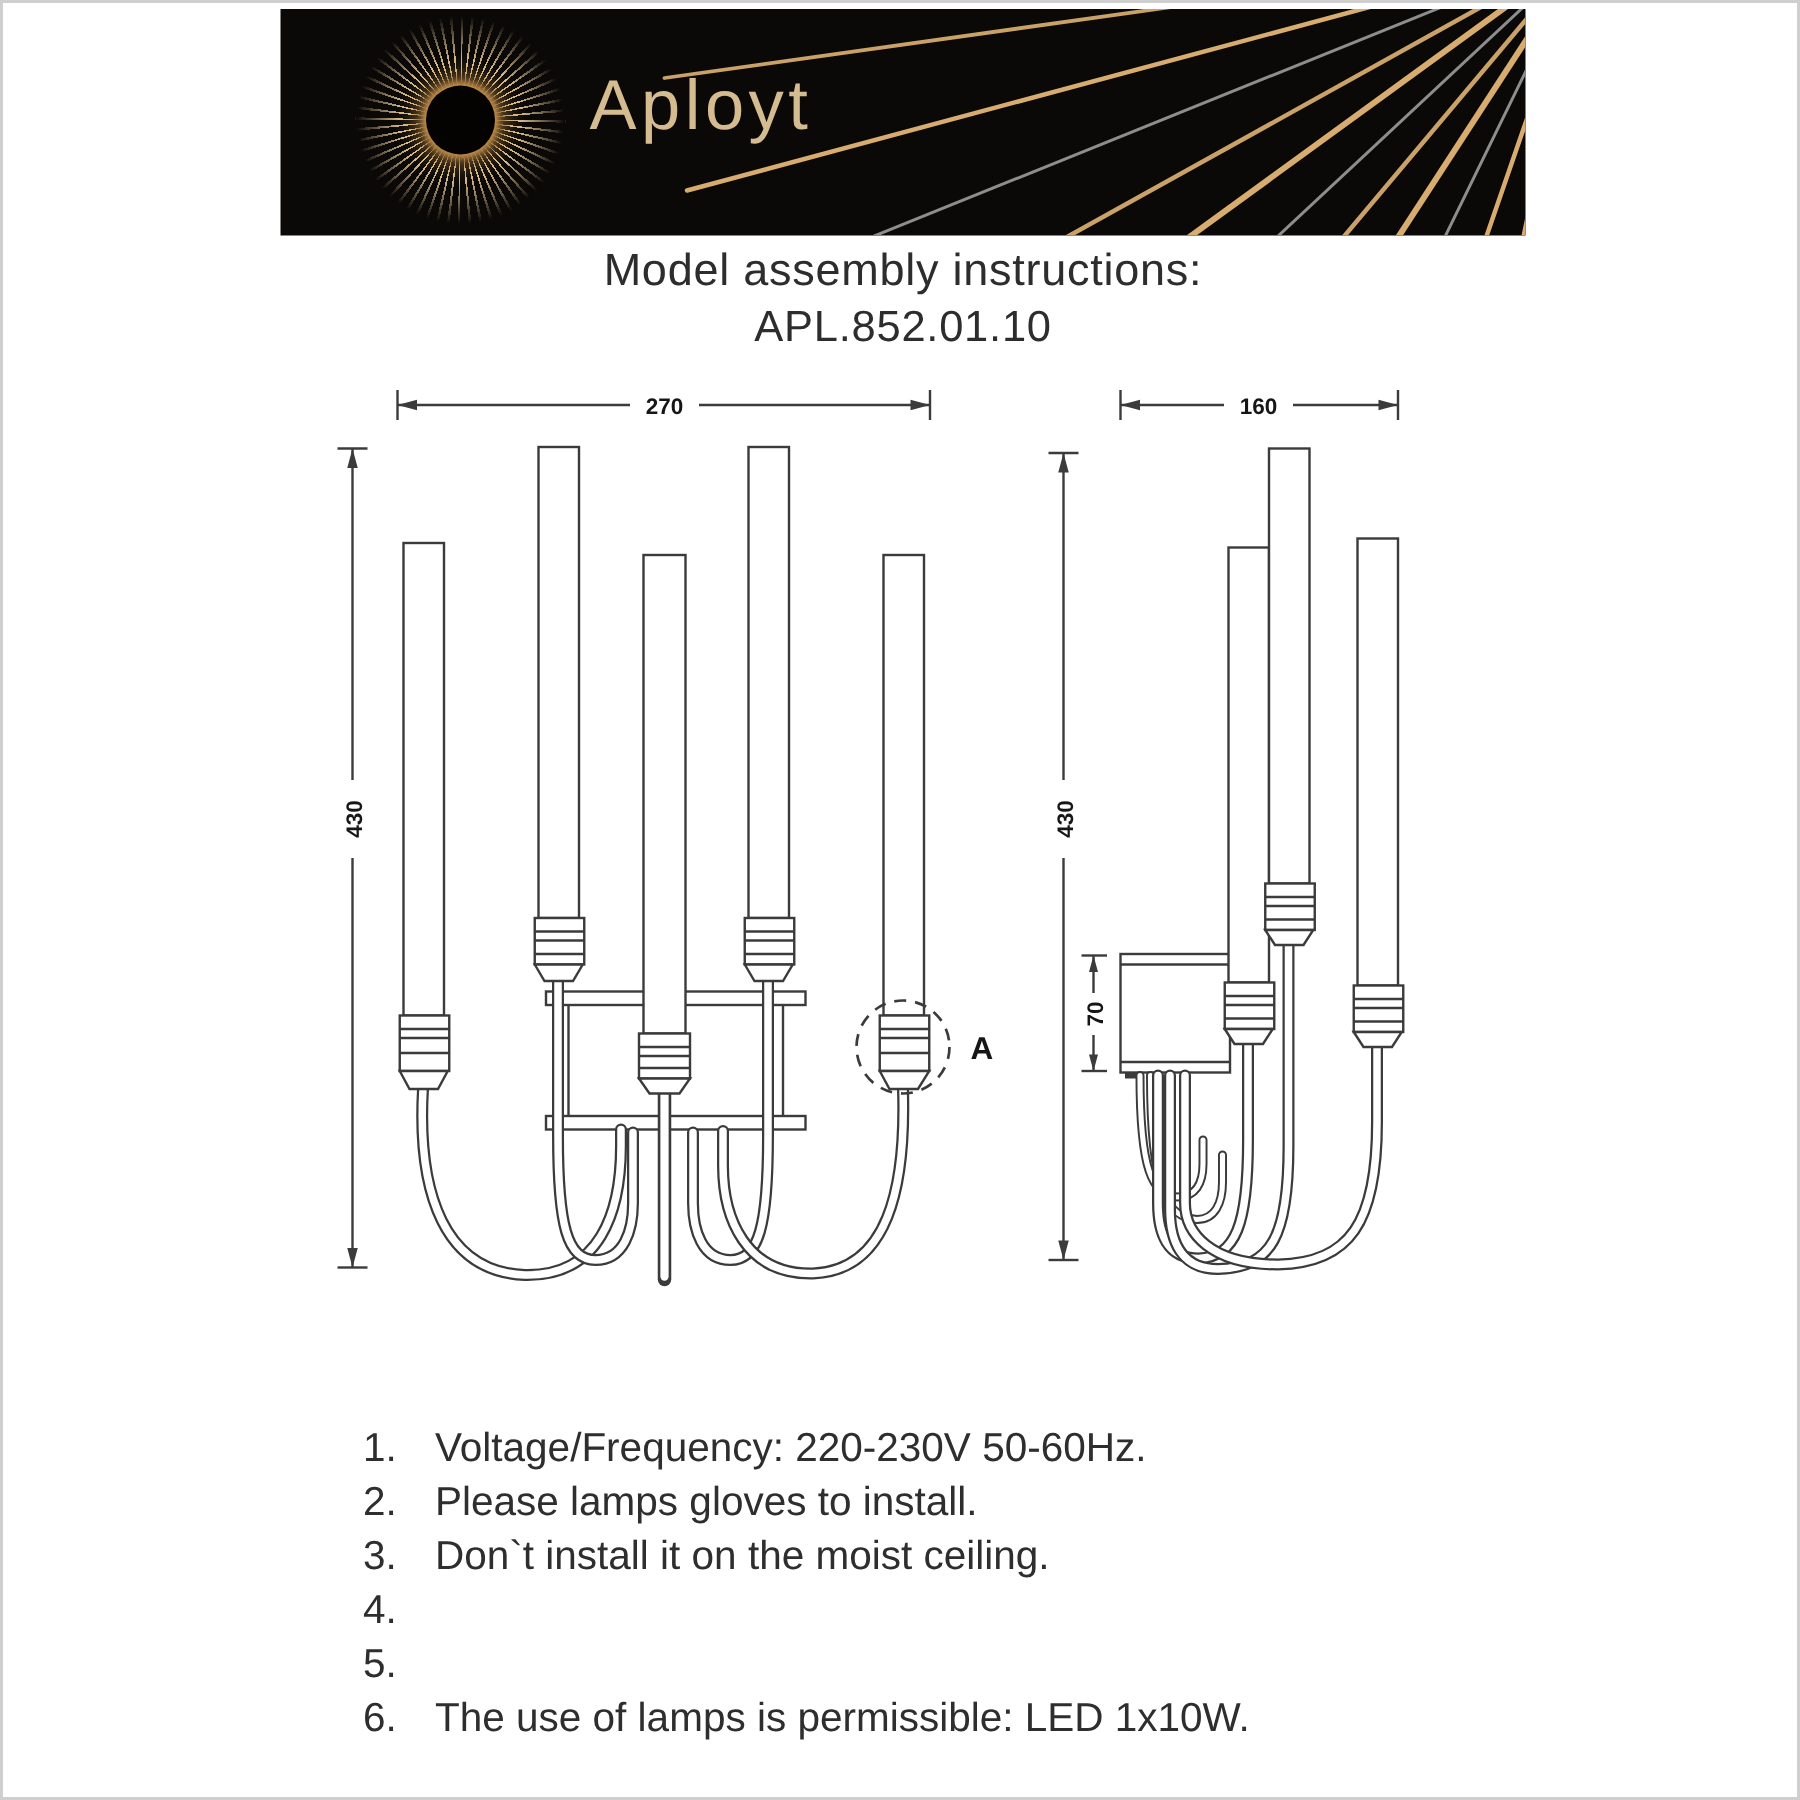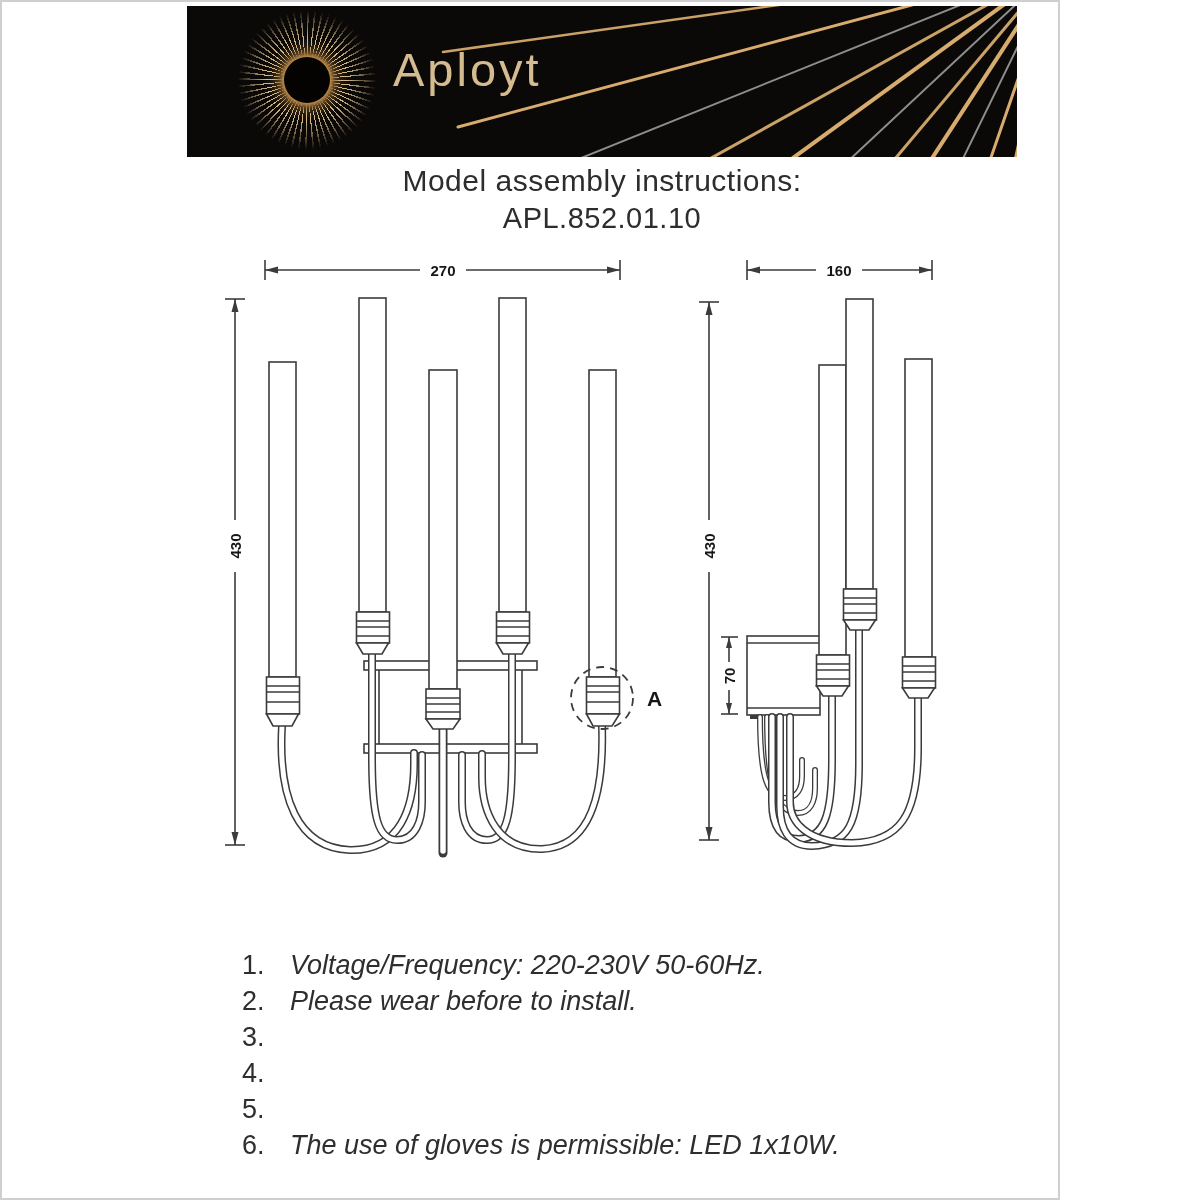--- a/index.html
+++ b/index.html
@@ -1,17 +1,17 @@
 <!DOCTYPE html>
 <html><head>
 <meta charset="utf-8">
 <style>
   html,body{margin:0;padding:0;background:#fff;}
   .page{
-    position:relative;width:1060px;height:1200px;background:#ffffff;
+    position:relative;width:1200px;height:1200px;background:#ffffff;
     font-family:"Liberation Sans", sans-serif;overflow:hidden;
     box-sizing:border-box;border:2px solid #cfcfcf;
   }
   
   .banner{
     position:absolute;left:185px;top:4px;width:830px;height:151px;
     background:#0b0907;overflow:hidden;
   }
   .sun{
     position:absolute;left:50px;top:4px;width:140px;height:140px;border-radius:50%;
@@ -35,21 +35,21 @@
   .title-line1{font-size:30px;font-weight:500;letter-spacing:.5px;}
   .title-line2{font-size:29px;font-weight:500;margin-top:4px;letter-spacing:.5px;}
   
   .diagram{position:absolute;left:190px;top:235px;}
   .dim-text{font:bold 15px "Liberation Sans",sans-serif;fill:#161616;}
   .detail-text{font:bold 21px "Liberation Sans",sans-serif;fill:#161616;}
   
   .instructions{position:absolute;left:240px;top:948px;color:#2e2e2e;}
   .instr-row{display:flex;align-items:baseline;height:36px;font-size:27px;}
   .instr-num{width:48px;flex:0 0 48px;}
-  .instr-text{white-space:nowrap;font-style:italic;}
+  .instr-text{white-space:nowrap;}
 </style>
 </head>
 <body>
 
 <div class="page">
 
   <div class="banner">
     <div class="sun"></div>
     <div class="brand">Aployt</div>
     <svg class="rays" width="620" height="151" viewBox="210 0 620 151">
@@ -266,30 +266,31 @@
     </g>
   </svg>
 
   <div class="instructions">
     <div class="instr-row">
       <span class="instr-num">1.</span>
       <span class="instr-text">Voltage/Frequency: 220-230V 50-60Hz.</span>
     </div>
     <div class="instr-row">
       <span class="instr-num">2.</span>
-      <span class="instr-text">Please wear before to install.</span>
+      <span class="instr-text">Please lamps gloves to install.</span>
     </div>
     <div class="instr-row">
       <span class="instr-num">3.</span>
+      <span class="instr-text">Don`t install it on the moist ceiling.</span>
     </div>
     <div class="instr-row">
       <span class="instr-num">4.</span>
     </div>
     <div class="instr-row">
       <span class="instr-num">5.</span>
     </div>
     <div class="instr-row">
       <span class="instr-num">6.</span>
-      <span class="instr-text">The use of gloves is permissible: LED 1x10W.</span>
+      <span class="instr-text">The use of lamps is permissible: LED 1x10W.</span>
     </div>
   </div>
 
 </div>
 
 </body></html>

